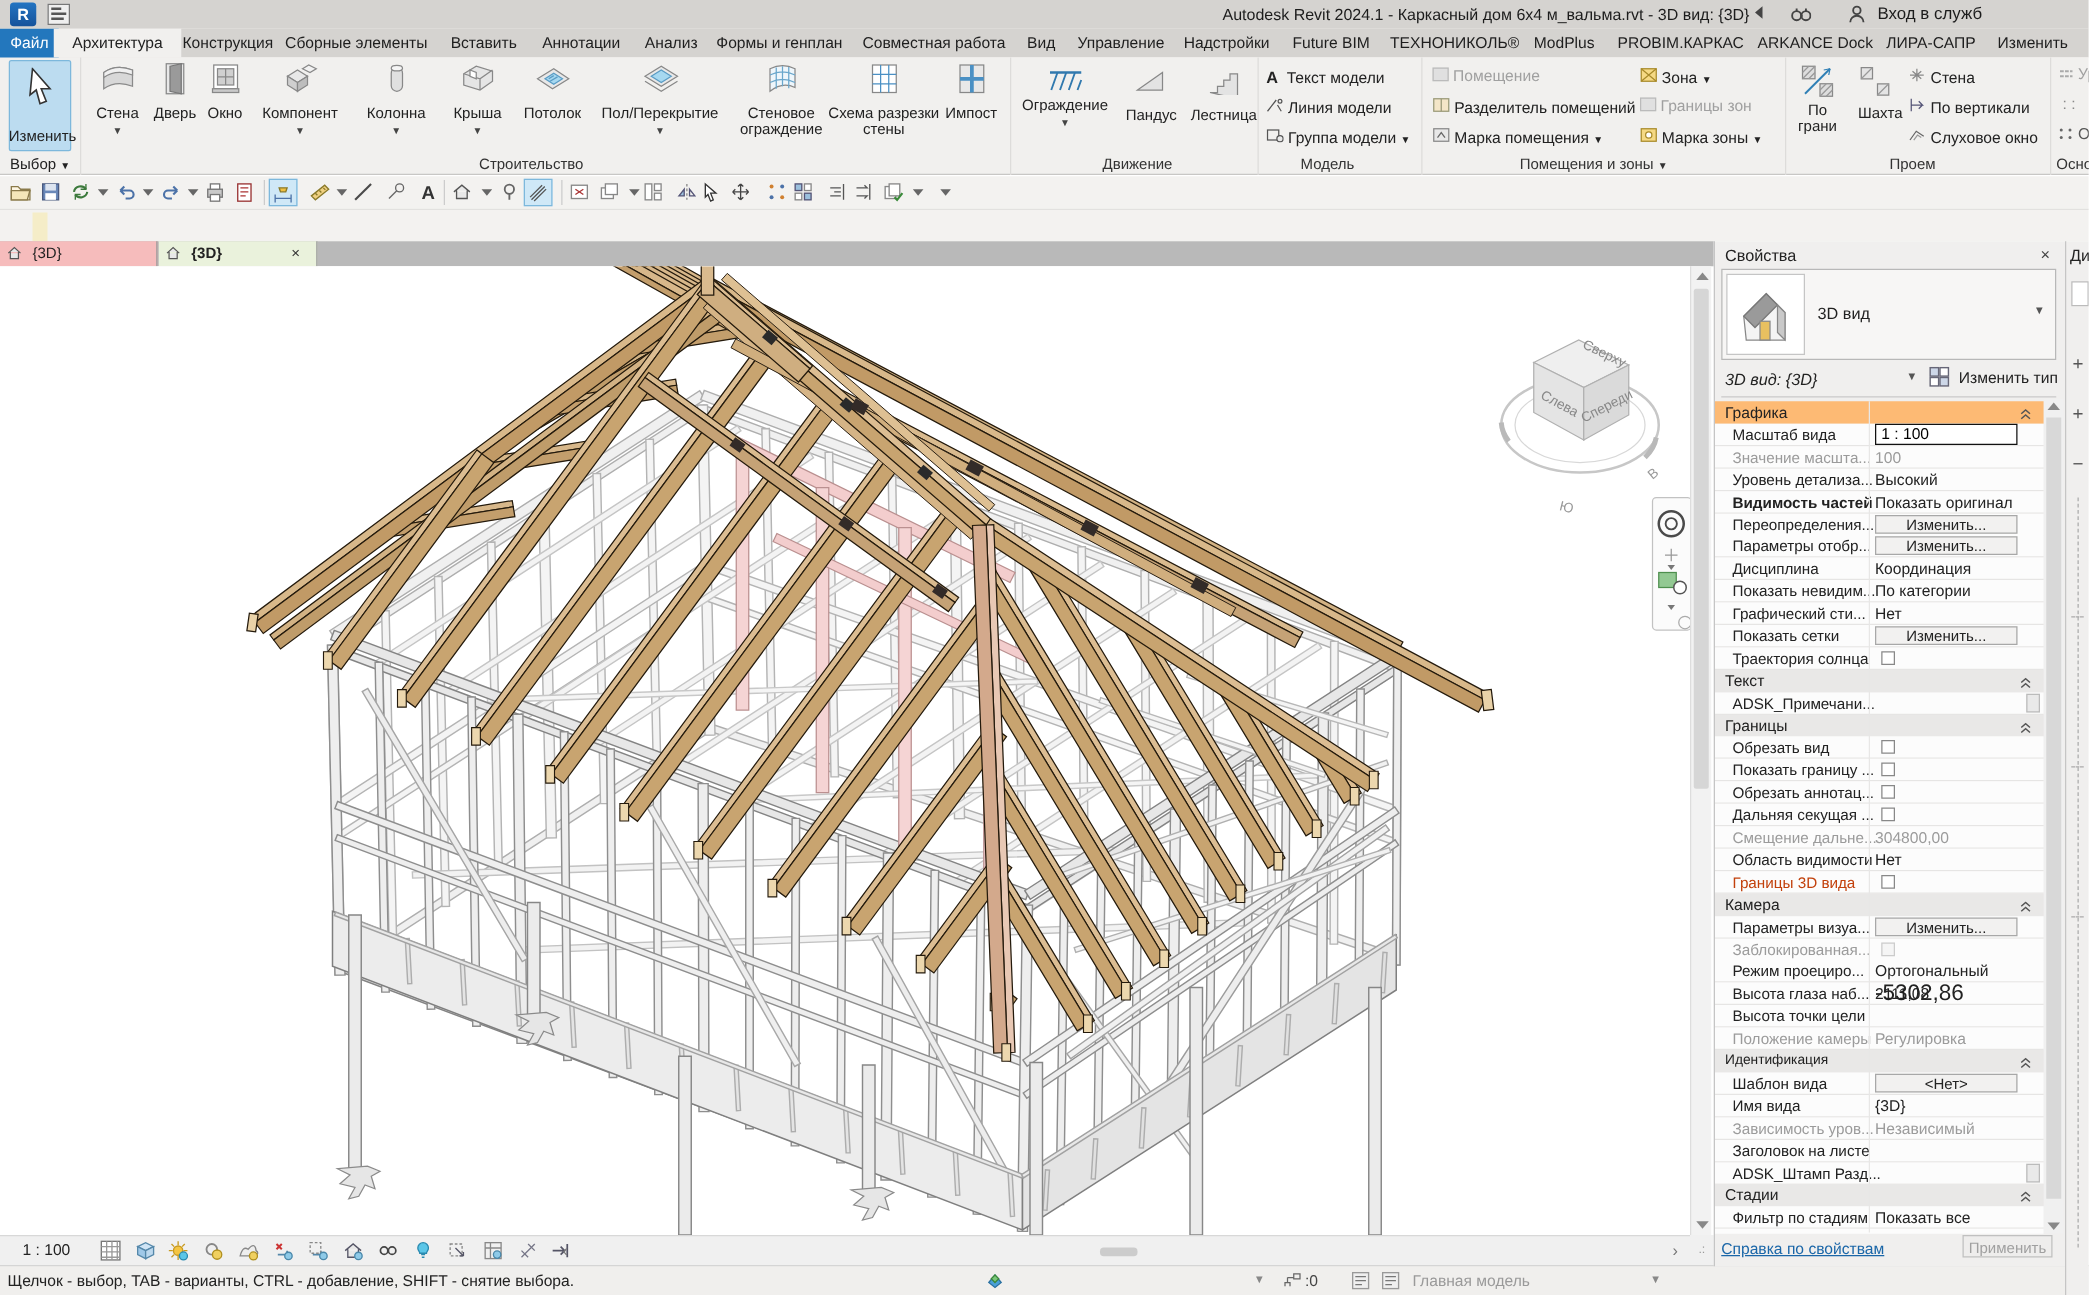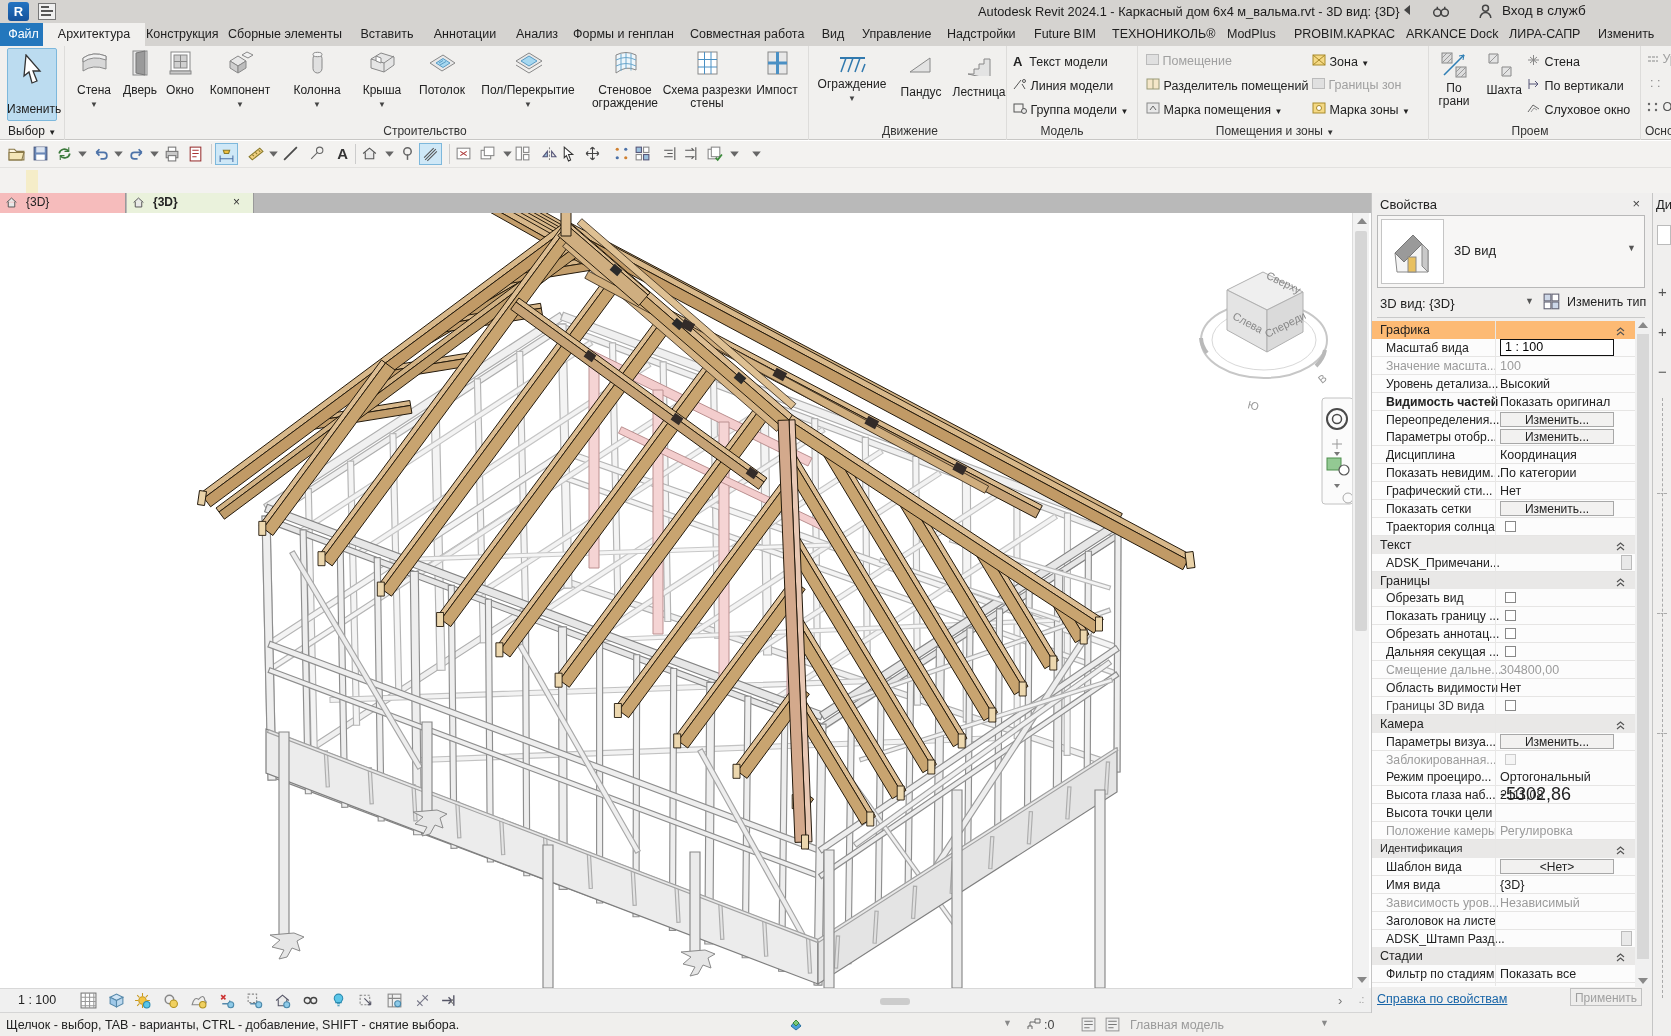--- a/index.html
+++ b/index.html
@@ -21,21 +21,21 @@
 <div class="abs" style="left:1477px;top:3px;"><svg width="17" height="17" viewBox="0 0 16 16" style="vertical-align:top">
       <circle cx="8" cy="5" r="2.8" fill="none" stroke="#444" stroke-width="1.4"></circle>
       <path d="M3 14 a5 5 0 0 1 10 0" fill="none" stroke="#444" stroke-width="1.4"></path>
     </svg></div>
 <div class="abs" style="left:1502px;top:3px;color:#1c1c1c;font-size:13.5px;">Вход в служб</div>
 
 <div class="abs" style="left:0;top:23px;width:1671px;height:23px;background:#d5d3d0;">
     <div style="position:absolute;left:0px;top:0;width:47px;height:36px;background:#2377bd;color:#fff;text-align:center;line-height:22px;white-space:nowrap;font-size:12.5px;">Файл</div>
     <div style="position:absolute;left:43px;top:0;width:102px;height:23px;background:#f1f0ee;color:#222;text-align:center;line-height:22px;white-space:nowrap;font-size:12.5px;">Архитектура</div>
     <div style="position:absolute;left:146px;top:0;width:72px;height:23px;color:#1e1e1e;text-align:center;line-height:22px;white-space:nowrap;font-size:12.5px;">Конструкция</div>
-    <div style="position:absolute;left:228px;top:0;width:114px;height:23px;color:#1e1e1e;text-align:left;line-height:22px;white-space:nowrap;font-size:12.5px;">Сборные элементы</div>
+    <div style="position:absolute;left:228px;top:0;width:114px;height:23px;color:#1e1e1e;text-align:right;line-height:22px;white-space:nowrap;font-size:12.5px;">Сборные элементы</div>
     <div style="position:absolute;left:357px;top:0;width:60px;height:23px;color:#1e1e1e;text-align:center;line-height:22px;white-space:nowrap;font-size:12.5px;">Вставить</div>
     <div style="position:absolute;left:430px;top:0;width:70px;height:23px;color:#1e1e1e;text-align:center;line-height:22px;white-space:nowrap;font-size:12.5px;">Аннотации</div>
     <div style="position:absolute;left:512px;top:0;width:50px;height:23px;color:#1e1e1e;text-align:center;line-height:22px;white-space:nowrap;font-size:12.5px;">Анализ</div>
     <div style="position:absolute;left:573px;top:0;width:101px;height:23px;color:#1e1e1e;text-align:center;line-height:22px;white-space:nowrap;font-size:12.5px;">Формы и генплан</div>
     <div style="position:absolute;left:690px;top:0;width:112px;height:23px;color:#1e1e1e;text-align:center;line-height:22px;white-space:nowrap;font-size:12.5px;">Совместная работа</div>
     <div style="position:absolute;left:820px;top:0;width:26px;height:23px;color:#1e1e1e;text-align:center;line-height:22px;white-space:nowrap;font-size:12.5px;">Вид</div>
     <div style="position:absolute;left:862px;top:0;width:66px;height:23px;color:#1e1e1e;text-align:center;line-height:22px;white-space:nowrap;font-size:12.5px;">Управление</div>
     <div style="position:absolute;left:947px;top:0;width:65px;height:23px;color:#1e1e1e;text-align:center;line-height:22px;white-space:nowrap;font-size:12.5px;">Надстройки</div>
     <div style="position:absolute;left:1034px;top:0;width:59px;height:23px;color:#1e1e1e;text-align:center;line-height:22px;white-space:nowrap;font-size:12.5px;">Future BIM</div>
     <div style="position:absolute;left:1112px;top:0;width:96px;height:23px;color:#1e1e1e;text-align:center;line-height:22px;white-space:nowrap;font-size:12.5px;">ТЕХНОНИКОЛЬ®</div>
@@ -730,21 +730,21 @@
       <div style="position:absolute;left:3px;top:3px;width:63px;height:65px;background:#fff;border:1px solid #c5c5c5;"><svg width="61" height="63" viewBox="0 0 61 63">
           <path d="M13 33 L31 15 L46 30 L46 52 L15 52 Z" fill="#f4f4f4" stroke="#888"></path>
           <path d="M13 33 L31 15 L40 24 L22 42 Z" fill="#9a9a9a" stroke="#777"></path>
           <rect x="26" y="37" width="8" height="15" fill="#e8c060" stroke="#888"></rect>
           <path d="M40 24 L46 30 L46 52 L40 46 Z" fill="#c9c9c9" stroke="#888"></path>
         </svg></div>
       <div style="position:absolute;left:76px;top:27px;font-size:13px;color:#222;">3D вид</div>
       <div style="position:absolute;right:8px;top:27px;color:#555;font-size:9px;">▼</div>
     </div>
     <div style="position:absolute;left:5px;top:99px;width:268px;height:24px;">
-      <span style="position:absolute;left:3px;top:4px;font-size:13px;color:#222;">3D вид: {3D}</span>
+      <span style="position:absolute;left:3px;top:4px;font-size:13px;color:#222;font-style:italic;">3D вид: {3D}</span>
       <span style="position:absolute;left:148px;top:4px;font-size:9px;color:#555;">▼</span>
       <span style="position:absolute;left:166px;top:1px;"><svg width="18" height="18" viewBox="0 0 16 16">
           <rect x="1" y="1" width="6" height="6" fill="#cdd7e8" stroke="#667"></rect>
           <rect x="8" y="1" width="6" height="6" fill="#fff" stroke="#667"></rect>
           <rect x="1" y="8" width="6" height="6" fill="#fff" stroke="#667"></rect>
           <rect x="8" y="8" width="6" height="6" fill="#cdd7e8" stroke="#667"></rect>
         </svg></span>
       <span style="position:absolute;left:190px;top:3px;font-size:12.5px;color:#222;white-space:nowrap;">Изменить тип</span>
     </div>
     <div style="position:absolute;left:5px;top:124px;width:268px;height:1px;background:#c9c9c9;"></div>
@@ -832,21 +832,21 @@
     <span style="position:absolute;left:133px;top:453px;width:11px;height:11px;border:1px solid #888;background:#fff;"></span>
     <div style="position:absolute;left:0;top:468px;width:263px;height:18px;border-bottom:1px solid #e6e5e4;background:#fcfcfc;">
       <span style="position:absolute;left:14px;top:2px;font-size:12.2px;color:#9b9b9b;white-space:nowrap;">Смещение дальне...</span>
     </div>
     <span style="position:absolute;left:128px;top:470px;font-size:12.5px;color:#9b9b9b;white-space:nowrap;">304800,00</span>
     <div style="position:absolute;left:0;top:486px;width:263px;height:18px;border-bottom:1px solid #e6e5e4;background:#fcfcfc;">
       <span style="position:absolute;left:14px;top:2px;font-size:12.2px;color:#222;white-space:nowrap;">Область видимости</span>
     </div>
     <span style="position:absolute;left:128px;top:488px;font-size:12.5px;color:#222;white-space:nowrap;">Нет</span>
     <div style="position:absolute;left:0;top:504px;width:263px;height:18px;border-bottom:1px solid #e6e5e4;background:#fcfcfc;">
-      <span style="position:absolute;left:14px;top:2px;font-size:12.2px;color:#404040;white-space:nowrap;">Границы 3D вида</span>
+      <span style="position:absolute;left:14px;top:2px;font-size:12.2px;color:#c2410c;white-space:nowrap;">Границы 3D вида</span>
     </div>
     <span style="position:absolute;left:133px;top:507px;width:11px;height:11px;border:1px solid #888;background:#fff;"></span>
     <div style="position:absolute;left:0;top:522px;width:263px;height:18px;background:#e9e8e7;">
       <span style="position:absolute;left:8px;top:2px;font-size:12.5px;color:#222;">Камера</span>
       <span style="position:absolute;right:10px;top:4px;"><svg width="9" height="10" viewBox="0 0 9 10">
           <path d="M1 4 L4.5 1 L8 4 M1 8 L4.5 5 L8 8" fill="none" stroke="#555" stroke-width="1.2"></path>
         </svg></span>
     </div>
     <div style="position:absolute;left:0;top:540px;width:263px;height:18px;border-bottom:1px solid #e6e5e4;background:#fcfcfc;">
       <span style="position:absolute;left:14px;top:2px;font-size:12.2px;color:#222;white-space:nowrap;">Параметры визуа...</span>

